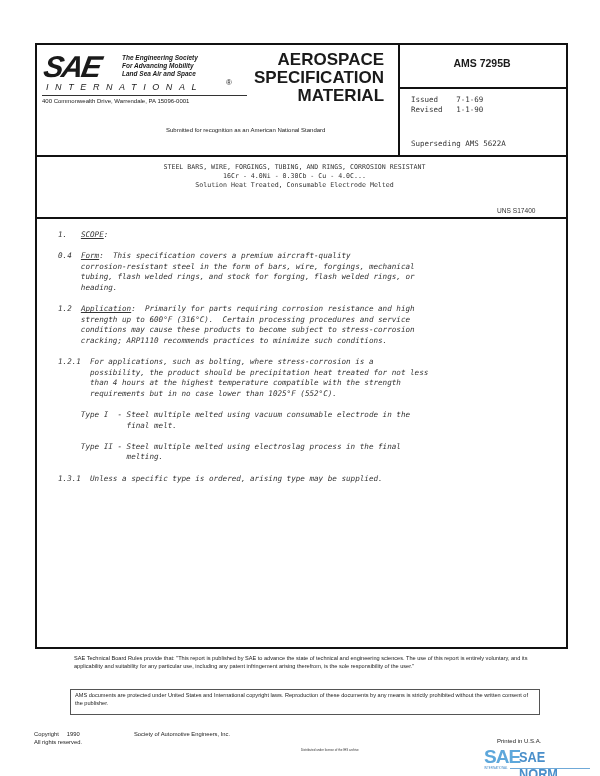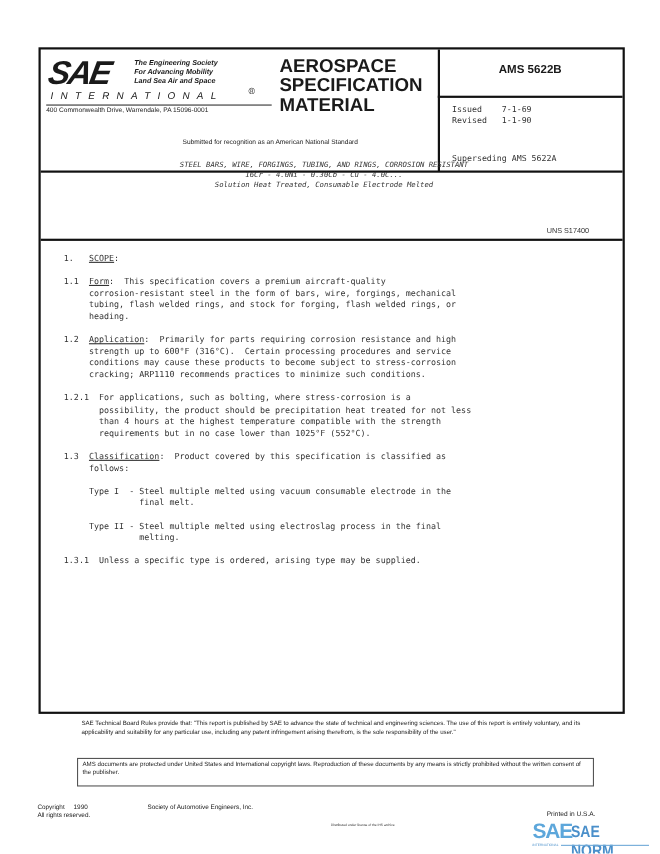--- a/index.html
+++ b/index.html
@@ -12,31 +12,31 @@
   .hdr-hdiv { position: absolute; left: 361px; top: 42px; width: 168px; border-top: 2px solid #111; }
 
   
   .logo { position: absolute; left: 44px; top: 52px; width: 200px; height: 50px; }
   .logo-sae { position: absolute; left: 0; top: 0; font-family: "Liberation Sans", sans-serif; font-weight: bold; font-style: italic; font-size: 30px; letter-spacing: -2px; line-height: 30px; transform: skewX(-10deg); }
   .logo-tag { position: absolute; left: 78px; top: 2px; font-family: "Liberation Sans", sans-serif; font-style: italic; font-weight: bold; font-size: 6.5px; line-height: 8px; }
   .logo-intl { position: absolute; left: 2px; top: 30px; font-family: "Liberation Sans", sans-serif; font-style: italic; font-size: 9px; letter-spacing: 6.6px; }
   .logo-reg { position: absolute; left: 182px; top: 26px; font-size: 8px; font-family: "Liberation Sans", sans-serif; }
   .address { position: absolute; left: 42px; top: 95px; font-size: 6px; font-family: "Liberation Sans", sans-serif; width: 205px; border-top: 1px solid #333; padding-top: 2px; }
 
-  .ams-title { position: absolute; left: 254px; top: 51px; font-family: "Liberation Sans", sans-serif; font-weight: bold; font-size: 17px; line-height: 18px; }
+  .ams-title { position: absolute; left: 254px; top: 51px; font-family: "Liberation Sans", sans-serif; font-weight: bold; font-size: 17px; line-height: 18px; text-align: right; }
   .submitted { position: absolute; left: 166px; top: 127px; font-family: "Liberation Sans", sans-serif; font-size: 6px; }
   .spec-num { position: absolute; left: 399px; top: 57px; width: 166px; text-align: center; font-family: "Liberation Sans", sans-serif; font-weight: bold; font-size: 10.5px; }
   .dates { position: absolute; left: 411px; top: 95px; font-family: "DejaVu Sans Mono", monospace; font-size: 7.5px; line-height: 10px; color: #333; white-space: pre; }
   .superseding { position: absolute; left: 411px; top: 139px; font-family: "DejaVu Sans Mono", monospace; font-size: 7.5px; color: #333; white-space: pre; }
 
-  .titleblock { position: absolute; left: 37px; top: 146px; width: 515px; text-align: center; font-family: "DejaVu Sans Mono", monospace; font-size: 6.6px; line-height: 9px; color: #333; font-style: italic; }
+  .titleblock { position: absolute; left: 37px; top: 163px; width: 515px; text-align: center; font-family: "DejaVu Sans Mono", monospace; font-size: 6.6px; line-height: 9px; color: #333; }
   .uns { position: absolute; left: 497px; top: 207px; font-family: Liberation Sans, sans-serif; font-size: 6.6px; color: #333; }
 
   .body { position: absolute; left: 58px; top: 230px; width: 500px; font-family: "DejaVu Sans Mono", monospace; font-size: 7.6px; line-height: 10.6px; color: #333; }
-  .para { position: relative; margin-bottom: 10.6px; white-space: pre; }
+  .para { position: relative; margin-bottom: 10.6px; white-space: pre; font-style: italic; }
   .u { text-decoration: underline; }
 
   .notice { position: absolute; left: 74px; top: 655px; width: 470px; font-family: "Liberation Sans", sans-serif; font-size: 5.6px; line-height: 7.5px; color: #222; }
   .copybox { position: absolute; left: 70px; top: 689px; width: 460px; height: 20px; border: 1px solid #555; padding: 2px 4px; font-family: "Liberation Sans", sans-serif; font-size: 5.6px; line-height: 7.5px; color: #222; }
   .copyright { position: absolute; left: 34px; top: 731px; font-family: "Liberation Sans", sans-serif; font-size: 5.8px; line-height: 7.5px; color: #222; }
   .society { position: absolute; left: 134px; top: 731px; font-family: "Liberation Sans", sans-serif; font-size: 5.8px; color: #222; }
   .printed { position: absolute; left: 497px; top: 738px; font-family: "Liberation Sans", sans-serif; font-size: 6px; color: #222; }
   .tiny { position: absolute; left: 301px; top: 748px; font-family: "Liberation Sans", sans-serif; font-size: 3px; color: #333; }
   .sn-logo { position: absolute; left: 484px; top: 746px; width: 110px; height: 28px; }
   .sn-sae { position: absolute; left: 0; top: 0; font-family: "Liberation Sans", sans-serif; font-weight: bold; font-size: 19px; letter-spacing: -1px; color: #5da7db; }
@@ -65,51 +65,49 @@
   <div class="logo-reg">®</div>
 </div>
 <div class="address">400 Commonwealth Drive, Warrendale, PA 15096-0001</div>
 
 <div class="ams-title">
   <div>AEROSPACE</div>
   <div>SPECIFICATION</div>
   <div>MATERIAL</div>
 </div>
 <div class="submitted">Submitted for recognition as an American National Standard</div>
-<div class="spec-num">AMS 5622B</div>
+<div class="spec-num">AMS 7295B</div>
 <div class="dates"><div>Issued    7-1-69</div><div>Revised   1-1-90</div></div>
 <div class="superseding">Superseding AMS 5622A</div>
 
 <div class="titleblock">
   <div>STEEL BARS, WIRE, FORGINGS, TUBING, AND RINGS, CORROSION RESISTANT</div>
   <div>16Cr - 4.0Ni - 0.30Cb - Cu - 4.0C...</div>
   <div>Solution Heat Treated, Consumable Electrode Melted</div>
 </div>
 <div class="uns">UNS S17400</div>
 
 <div class="body">
   <div class="para"><span>1.</span>   <span class="u">SCOPE</span><span>:</span></div>
 
-  <div class="para"><span>1.1</span>  <span class="u">Form</span><span>:  This specification covers a premium aircraft-quality</span>
+  <div class="para"><span>0.4</span>  <span class="u">Form</span><span>:  This specification covers a premium aircraft-quality</span>
      <span>corrosion-resistant steel in the form of bars, wire, forgings, mechanical</span>
      <span>tubing, flash welded rings, and stock for forging, flash welded rings, or</span>
      <span>heading.</span></div>
 
   <div class="para"><span>1.2</span>  <span class="u">Application</span><span>:  Primarily for parts requiring corrosion resistance and high</span>
      <span>strength up to 600°F (316°C).  Certain processing procedures and service</span>
      <span>conditions may cause these products to become subject to stress-corrosion</span>
      <span>cracking; ARP1110 recommends practices to minimize such conditions.</span></div>
 
   <div class="para"><span>1.2.1</span>  <span>For applications, such as bolting, where stress-corrosion is a</span>
        <span>possibility, the product should be precipitation heat treated for not less</span>
        <span>than 4 hours at the highest temperature compatible with the strength</span>
        <span>requirements but in no case lower than 1025°F (552°C).</span></div>
 
-  <div class="para"><span>1.3</span>  <span class="u">Classification</span><span>:  Product covered by this specification is classified as</span>
-     <span>follows:</span></div>
 
   <div class="para">     <span>Type I  - Steel multiple melted using vacuum consumable electrode in the</span>
      <span>          final melt.</span></div>
 
   <div class="para">     <span>Type II - Steel multiple melted using electroslag process in the final</span>
      <span>          melting.</span></div>
 
   <div class="para"><span>1.3.1</span>  <span>Unless a specific type is ordered, arising type may be supplied.</span></div>
 </div>
 

